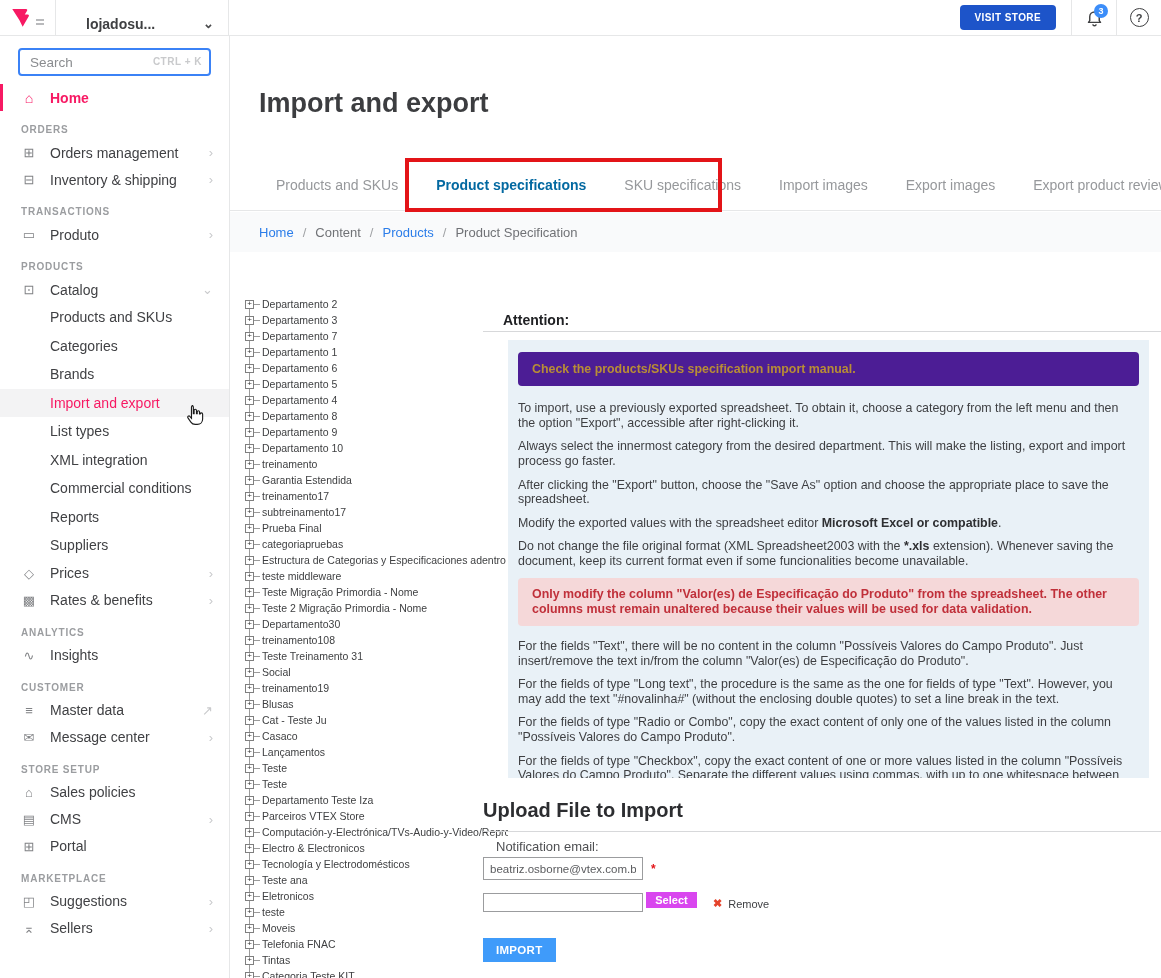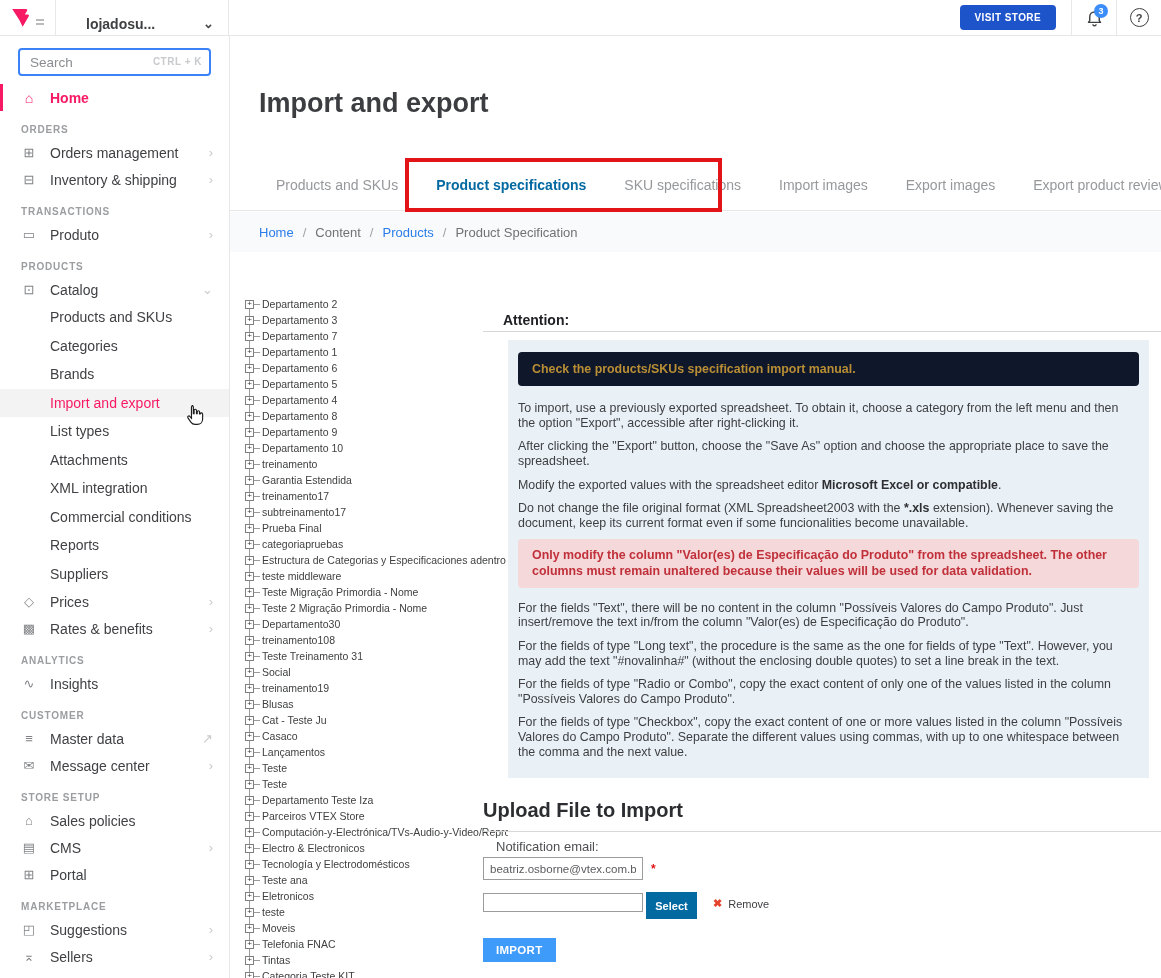--- a/index.html
+++ b/index.html
@@ -82,42 +82,42 @@
   .twisty::after { content:""; position:absolute; left:8px; top:3px; width:6px; height:1px;
                    background:#9b9b9b; }
   .tree-label { font-size:10.5px; color:#3f4042; }
   
   .attention-h { position:absolute; left:483px; top:312px; font-size:14px; font-weight:700;
                  color:#202124; z-index:5;margin-left:20px; }
   .attention-line { position:absolute; left:483px; right:0; top:331px;
                     border-top:1px solid #d7d8da; z-index:5; }
   .panel { position:absolute; left:508px; top:340px; width:641px; height:438px;
            background:#e9f1f7; padding:12px 10px; overflow:hidden; z-index:3; }
-  .note-yellow { background:#0f172a; border-radius:4px; padding:10px 14px; font-size:12.4px;
+  .note-yellow { background:#4c1d95; border-radius:4px; padding:10px 14px; font-size:12.4px;
                  font-weight:700; color:#b98e35; margin-bottom:15px; }
   .panel p { margin:0 0 9px; font-size:12.4px; line-height:1.18; color:#3e3f42; }
   .panel p b { font-weight:700; color:#2e2f32; }
   .warn { background:#f5d8d9; border-radius:4px; padding:9px 14px; font-size:12.4px;
           font-weight:700; color:#c0303a; line-height:1.22; margin:4px 0 13px; }
   
   .upload-h { position:absolute; left:483px; top:799px; font-size:20px; font-weight:700;
               color:#2c2d30; z-index:5; }
   .upload-line { position:absolute; left:483px; right:0; top:831px;
                  border-top:1px solid #d7d8da; z-index:5; }
   .email-label { position:absolute; left:496px; top:839px; font-size:13px; color:#4e4f52; z-index:5; }
   .email-input { position:absolute; left:483px; top:857px; width:160px; height:23px;
                  border:1px solid #9b9c9e; font-size:11.5px; color:#5a5b5e; padding:0 6px;
                  font-family:inherit; z-index:5; background:#fff; }
   .req { position:absolute; left:651px; top:862px; color:#e31418; font-weight:700;
          font-size:12px; z-index:5; }
   .file-input { position:absolute; left:483px; top:893px; width:160px; height:19px;
                 border:1px solid #9b9c9e; font-family:inherit; font-size:11px; padding:0 5px;
                 z-index:5; background:#fff; }
-  .select-btn { position:absolute; left:646px; top:892px; width:51px; height:27px;
-                background:#0369a1; color:#fff; font-size:11px; font-weight:700; border:none;
+  .select-btn { position:absolute; left:646px; top:892px; width:51px; height:16px;
+                background:#d946ef; color:#fff; font-size:11px; font-weight:700; border:none;
                 cursor:pointer; z-index:5; font-family:inherit; }
   .remove { position:absolute; left:713px; top:897px; font-size:11px; color:#3e3f42;
             display:flex; gap:6px; align-items:center; cursor:pointer; z-index:5; }
   .remove .x { color:#e5432c; font-weight:700; font-size:11px; }
   .import-btn { position:absolute; left:483px; top:938px; padding:6px 13px; background:#3f9bfa;
                 color:#fff; font-weight:700; font-size:11.5px; border:none; letter-spacing:.3px;
                 cursor:pointer; z-index:5; font-family:inherit; }
   .cursor-hand { position:absolute; left:182px; top:403px; width:25px; height:25px; z-index:60;
                  pointer-events:none; }
 </style>
@@ -185,21 +185,20 @@
       <div class="side-item">
         <span class="glyph">⊡</span>
         <span>Catalog</span>
         <span class="trail">⌄</span>
       </div>
       <div class="side-sub">Products and SKUs</div>
       <div class="side-sub">Categories</div>
       <div class="side-sub">Brands</div>
       <div class="side-sub active">Import and export</div>
       <div class="side-sub">List types</div>
-      <div class="side-sub">Attachments</div>
       <div class="side-sub">XML integration</div>
       <div class="side-sub">Commercial conditions</div>
       <div class="side-sub">Reports</div>
       <div class="side-sub">Suppliers</div>
       <div class="side-item">
         <span class="glyph">◇</span>
         <span>Prices</span>
         <span class="trail">›</span>
       </div>
       <div class="side-item">
@@ -448,20 +447,21 @@
     </div>
   </div>
 
 <div class="attention-h">Attention:</div>
 <div class="attention-line"></div>
 
 <div class="panel">
   <div class="note-yellow">Check the products/SKUs specification import manual.</div>
   <div id="paras1">
       <p><span>To import, use a previously exported spreadsheet. To obtain it, choose a category from the left menu and then the option "Export", accessible after right-clicking it.</span></p>
+      <p><span>Always select the innermost category from the desired department. This will make the listing, export and import process go faster.</span></p>
       <p><span>After clicking the "Export" button, choose the "Save As" option and choose the appropriate place to save the spreadsheet.</span></p>
       <p><span>Modify the exported values with the spreadsheet editor </span><b>Microsoft Excel or compatible</b><span>.</span></p>
       <p><span>Do not change the file original format (XML Spreadsheet2003 with the </span><b>*.xls</b><span> extension). Whenever saving the document, keep its current format even if some funcionalities become unavailable.</span></p>
     </div>
   <div class="warn">Only modify the column "Valor(es) de Especificação do Produto" from the spreadsheet. The other columns must remain unaltered because their values will be used for data validation.</div>
   <div id="paras2">
       <p><span>For the fields "Text", there will be no content in the column "Possíveis Valores do Campo Produto". Just insert/remove the text in/from the column "Valor(es) de Especificação do Produto".</span></p>
       <p><span>For the fields of type "Long text", the procedure is the same as the one for fields of type "Text". However, you may add the text "#novalinha#" (without the enclosing double quotes) to set a line break in the text.</span></p>
       <p><span>For the fields of type "Radio or Combo", copy the exact content of only one of the values listed in the column "Possíveis Valores do Campo Produto".</span></p>
       <p><span>For the fields of type "Checkbox", copy the exact content of one or more values listed in the column "Possíveis Valores do Campo Produto". Separate the different values using commas, with up to one whitespace between the comma and the next value.</span></p>

